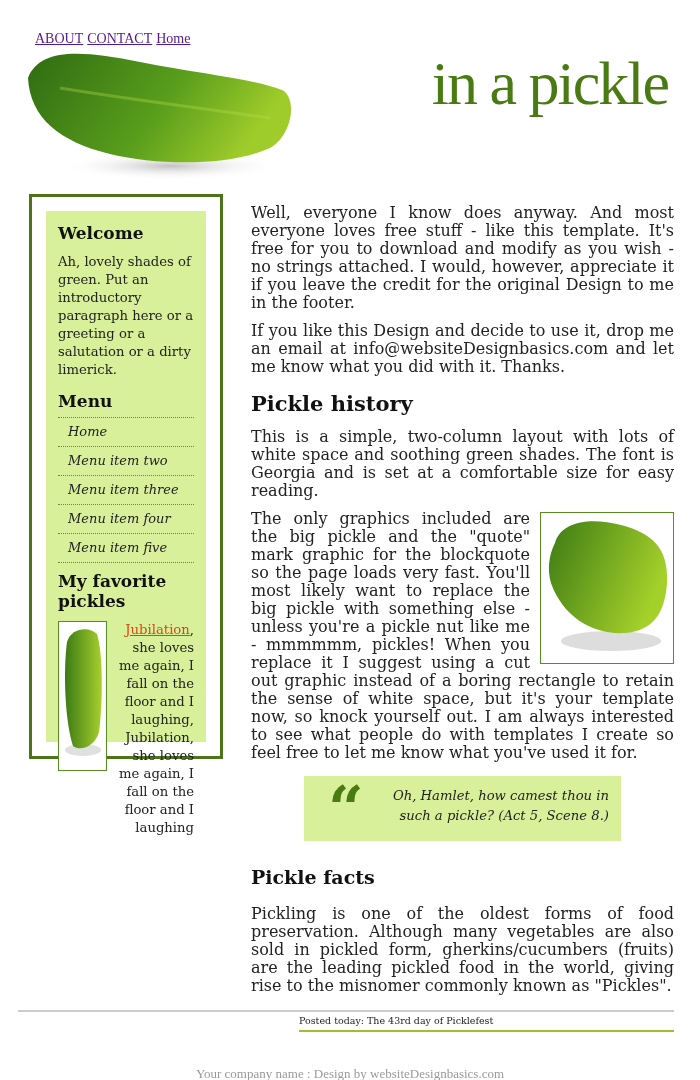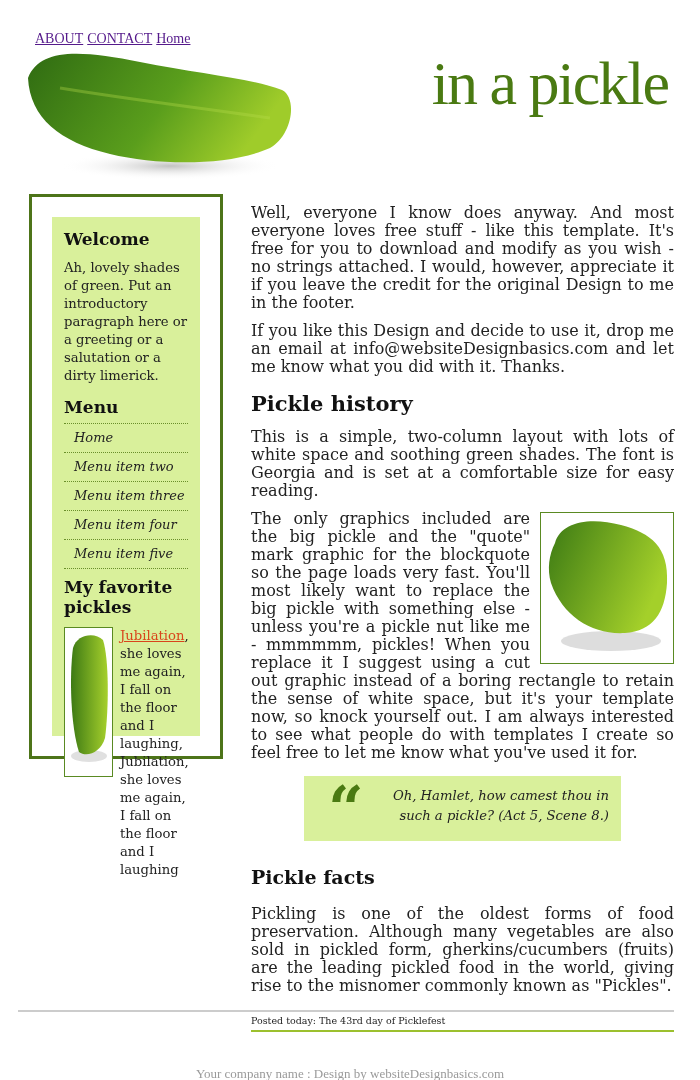--- a/index.html
+++ b/index.html
@@ -18,38 +18,38 @@
     position: absolute; left: 20px; top: 48px; width: 272px; height: 138px;
   }
   .site-title {
     position: absolute; right: 32px; top: 52px;
     font-family: "Liberation Serif", serif; font-size: 62px; color: #4a7a12;
     letter-spacing: -2px; line-height: 1;
   }
   
   .sidebar {
     position: absolute; left: 29px; top: 194px; width: 194px; height: 565px;
-    border: 3px solid #4d7419; background: #ffffff; padding: 20px;
+    border: 3px solid #4d7419; background: #ffffff; padding: 14px;
   }
   .sidebar-inner {
     background: #d9f09b; height: 100%; padding: 12px 12px 0 12px;
     font-size: 13.2px; line-height: 18px;
   }
   .sidebar h3 {
     margin: 0 0 10px 0; font-size: 17px; font-weight: bold; color: #111;
     font-family: "DejaVu Serif", serif; line-height: 20px;
   }
   .sidebar p { margin: 0 0 12px 0; color: #222; }
   .menu { list-style: none; margin: 0 0 8px 0; padding: 0; border-top: 1px dotted #6a8f2a; }
   .menu li {
     border-bottom: 1px dotted #6a8f2a; padding: 5px 0 5px 10px;
     font-style: italic; font-size: 13px; line-height: 18px;
   }
   .menu li a { color: #222; text-decoration: none; }
-  .fav-row { display: flex; gap: 7px; margin-top: 5px; }
+  .fav-row { display: flex; gap: 7px; margin-top: 5px; text-align: right; }
   .fav-img {
     width: 49px; height: 150px; border: 1px solid #5a8a22; background: #fff;
     flex: 0 0 auto; display: flex; align-items: flex-start; justify-content: center;
   }
   .fav-text { font-size: 13.2px; line-height: 18px; color: #222; }
   .fav-text a { color: #d9451b; }
   
   .main { position: absolute; left: 251px; top: 204px; width: 423px; }
   .main h1 {
     margin: 0 0 8px 0; font-size: 26px; font-weight: bold; color: #111; line-height: 34px;
@@ -69,20 +69,21 @@
     background: #d9f09b; position: relative; padding: 10px 12px 0 80px;
     font-style: italic; font-size: 13.2px; line-height: 20px; text-align: right; color: #222;
   }
   .quote-mark {
     position: absolute; left: 24px; top: 2px; font-size: 62px; line-height: 1;
     color: #4a7a12; font-weight: bold; font-style: normal; font-family: "DejaVu Serif", serif;
   }
   .posted {
     font-size: 9.5px; margin-top: 20px; padding-bottom: 4px; color: #222;
     border-bottom: 2px solid #9cc02e;
+    margin-left: 48px;
   }
   .footer-rule {
     position: absolute; left: 18px; top: 1010px; width: 656px; height: 2px; background: #cccccc;
   }
   .footer {
     position: absolute; left: 0; top: 1022px; width: 700px; text-align: center;
     font-family: "Liberation Serif", serif; font-size: 13px; color: #9a9a9a; margin-top: 44px;
   }
 </style>
 </head>

